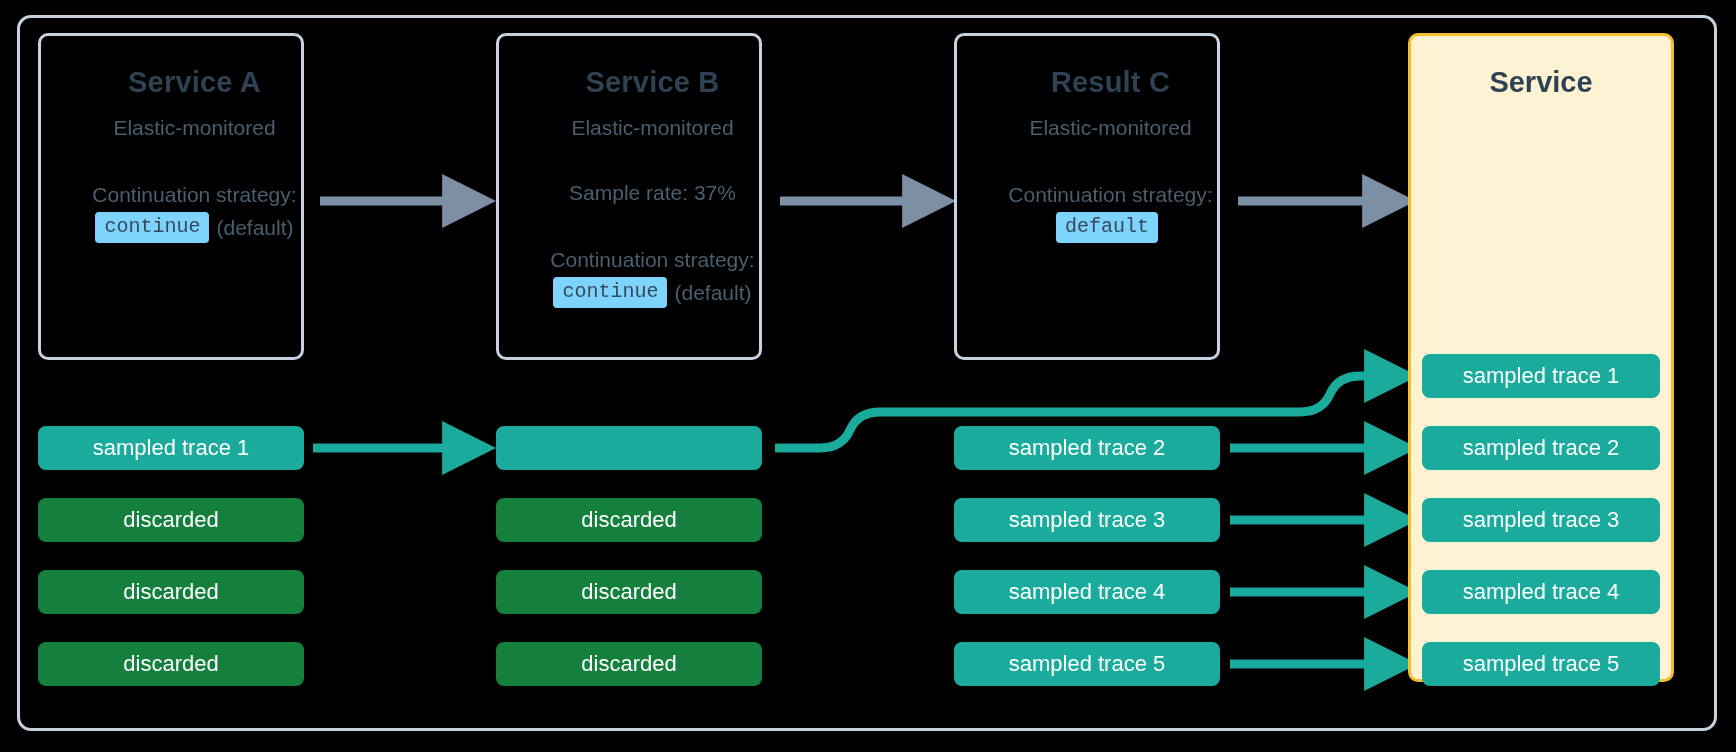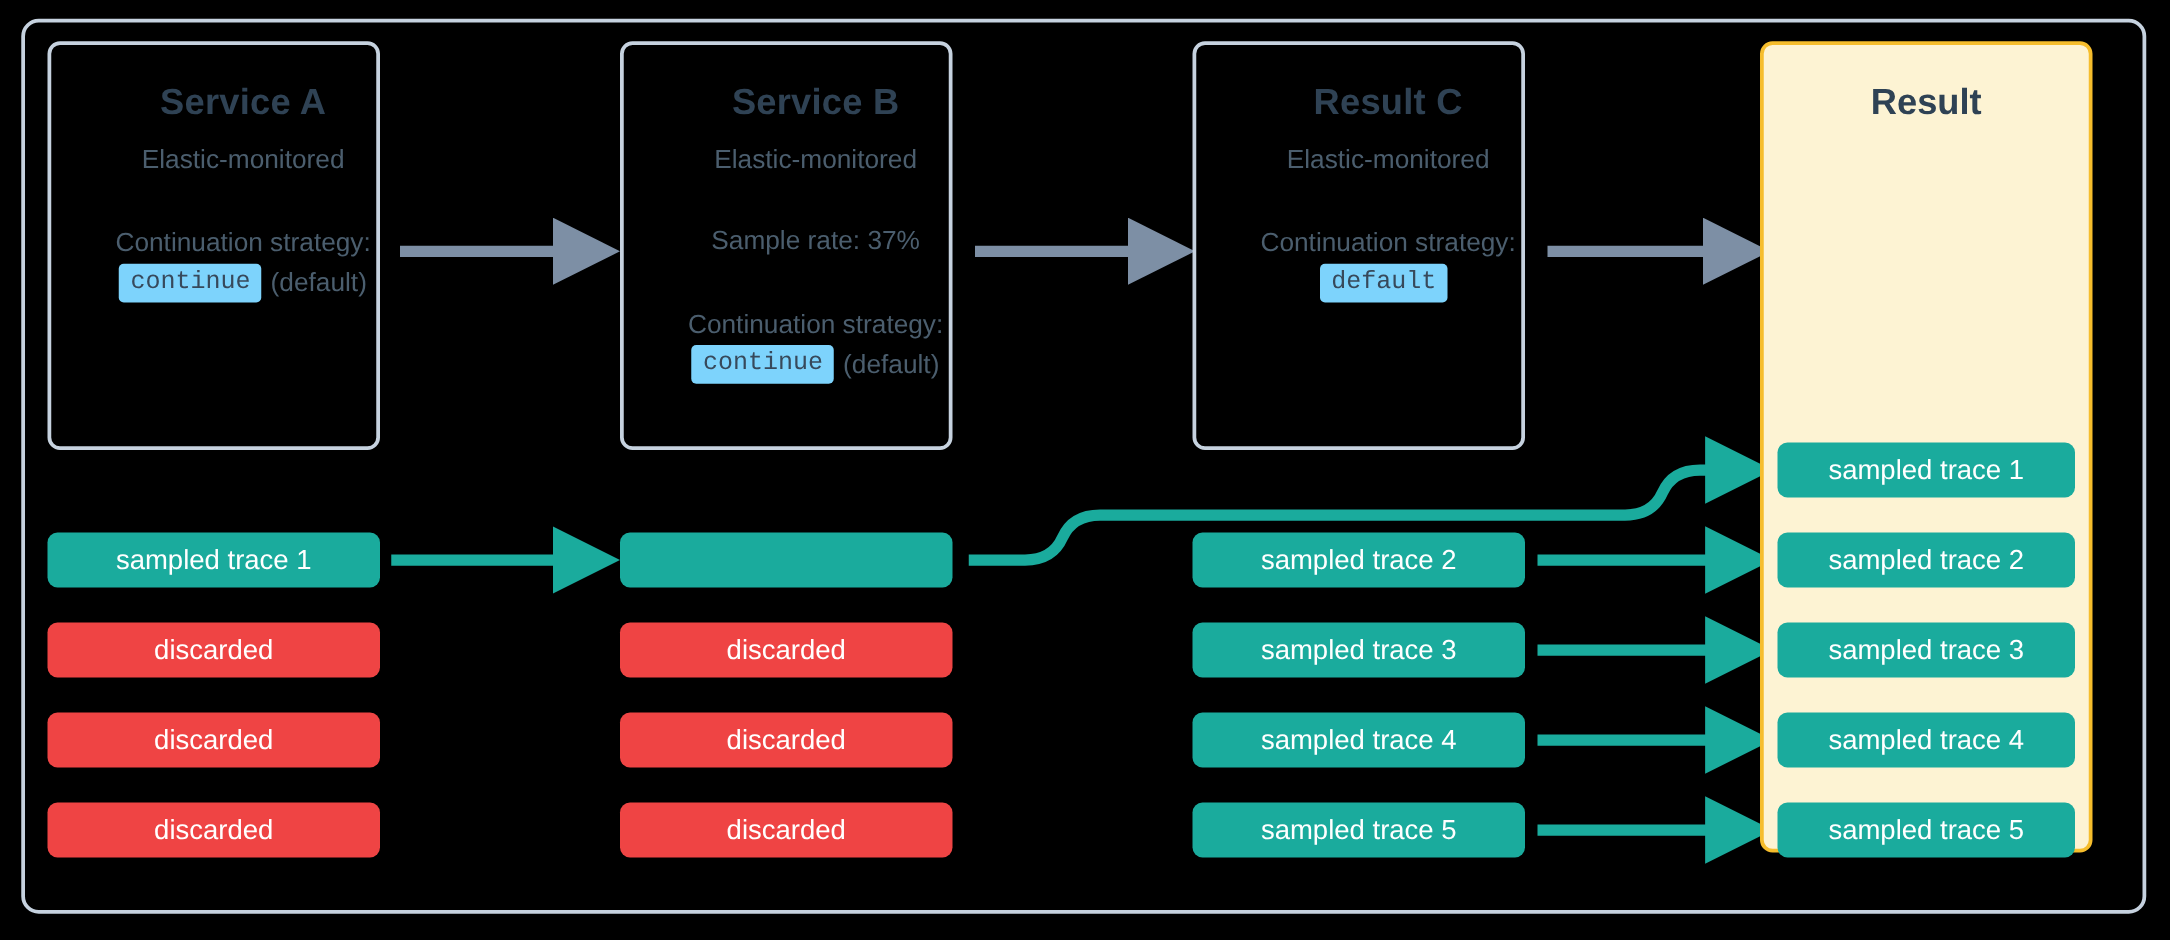--- a/index.html
+++ b/index.html
@@ -28,21 +28,21 @@
     border:3px solid #f6bd2c;border-radius:10px;box-sizing:border-box;
     background:#fdf3d3;}
   .result-card .title{font-size:29px;font-weight:bold;color:#2f4254;
     text-align:center;margin-top:30px;}
 
   
   .chip{position:absolute;height:44px;border-radius:8px;
     display:flex;align-items:center;justify-content:center;
     color:#fff;font-size:22px;box-sizing:border-box;}
   .chip.green{background:#1aab9d;}
-  .chip.red{background:#ef4444;}
+  .chip.red{background:#15803d;}
 
   
   #arrows{position:absolute;left:0;top:0;width:1736px;height:752px;
     pointer-events:none;}
 </style>
 </head>
 <body>
 
 <div id="stage">
 
@@ -100,21 +100,21 @@
   <div class="svc" style="left:954px;">
     <div class="title">Result C</div>
     <div class="sub">Elastic-monitored</div>
     <div class="cont">
       <span>Continuation strategy:</span><br>
       <span class="codechip">default</span><span class="defaultnote"></span>
     </div>
   </div>
 
   <div class="result-card">
-    <div class="title">Result</div>
+    <div class="title">Service</div>
   </div>
 
   <div class="chip green" style="left:38px;top:426px;width:266px;">sampled trace 1</div>
   <div class="chip red" style="left:38px;top:498px;width:266px;">discarded</div>
   <div class="chip red" style="left:38px;top:570px;width:266px;">discarded</div>
   <div class="chip red" style="left:38px;top:642px;width:266px;">discarded</div>
 
   <div class="chip green" style="left:496px;top:426px;width:266px;"></div>
   <div class="chip red" style="left:496px;top:498px;width:266px;">discarded</div>
   <div class="chip red" style="left:496px;top:570px;width:266px;">discarded</div>

